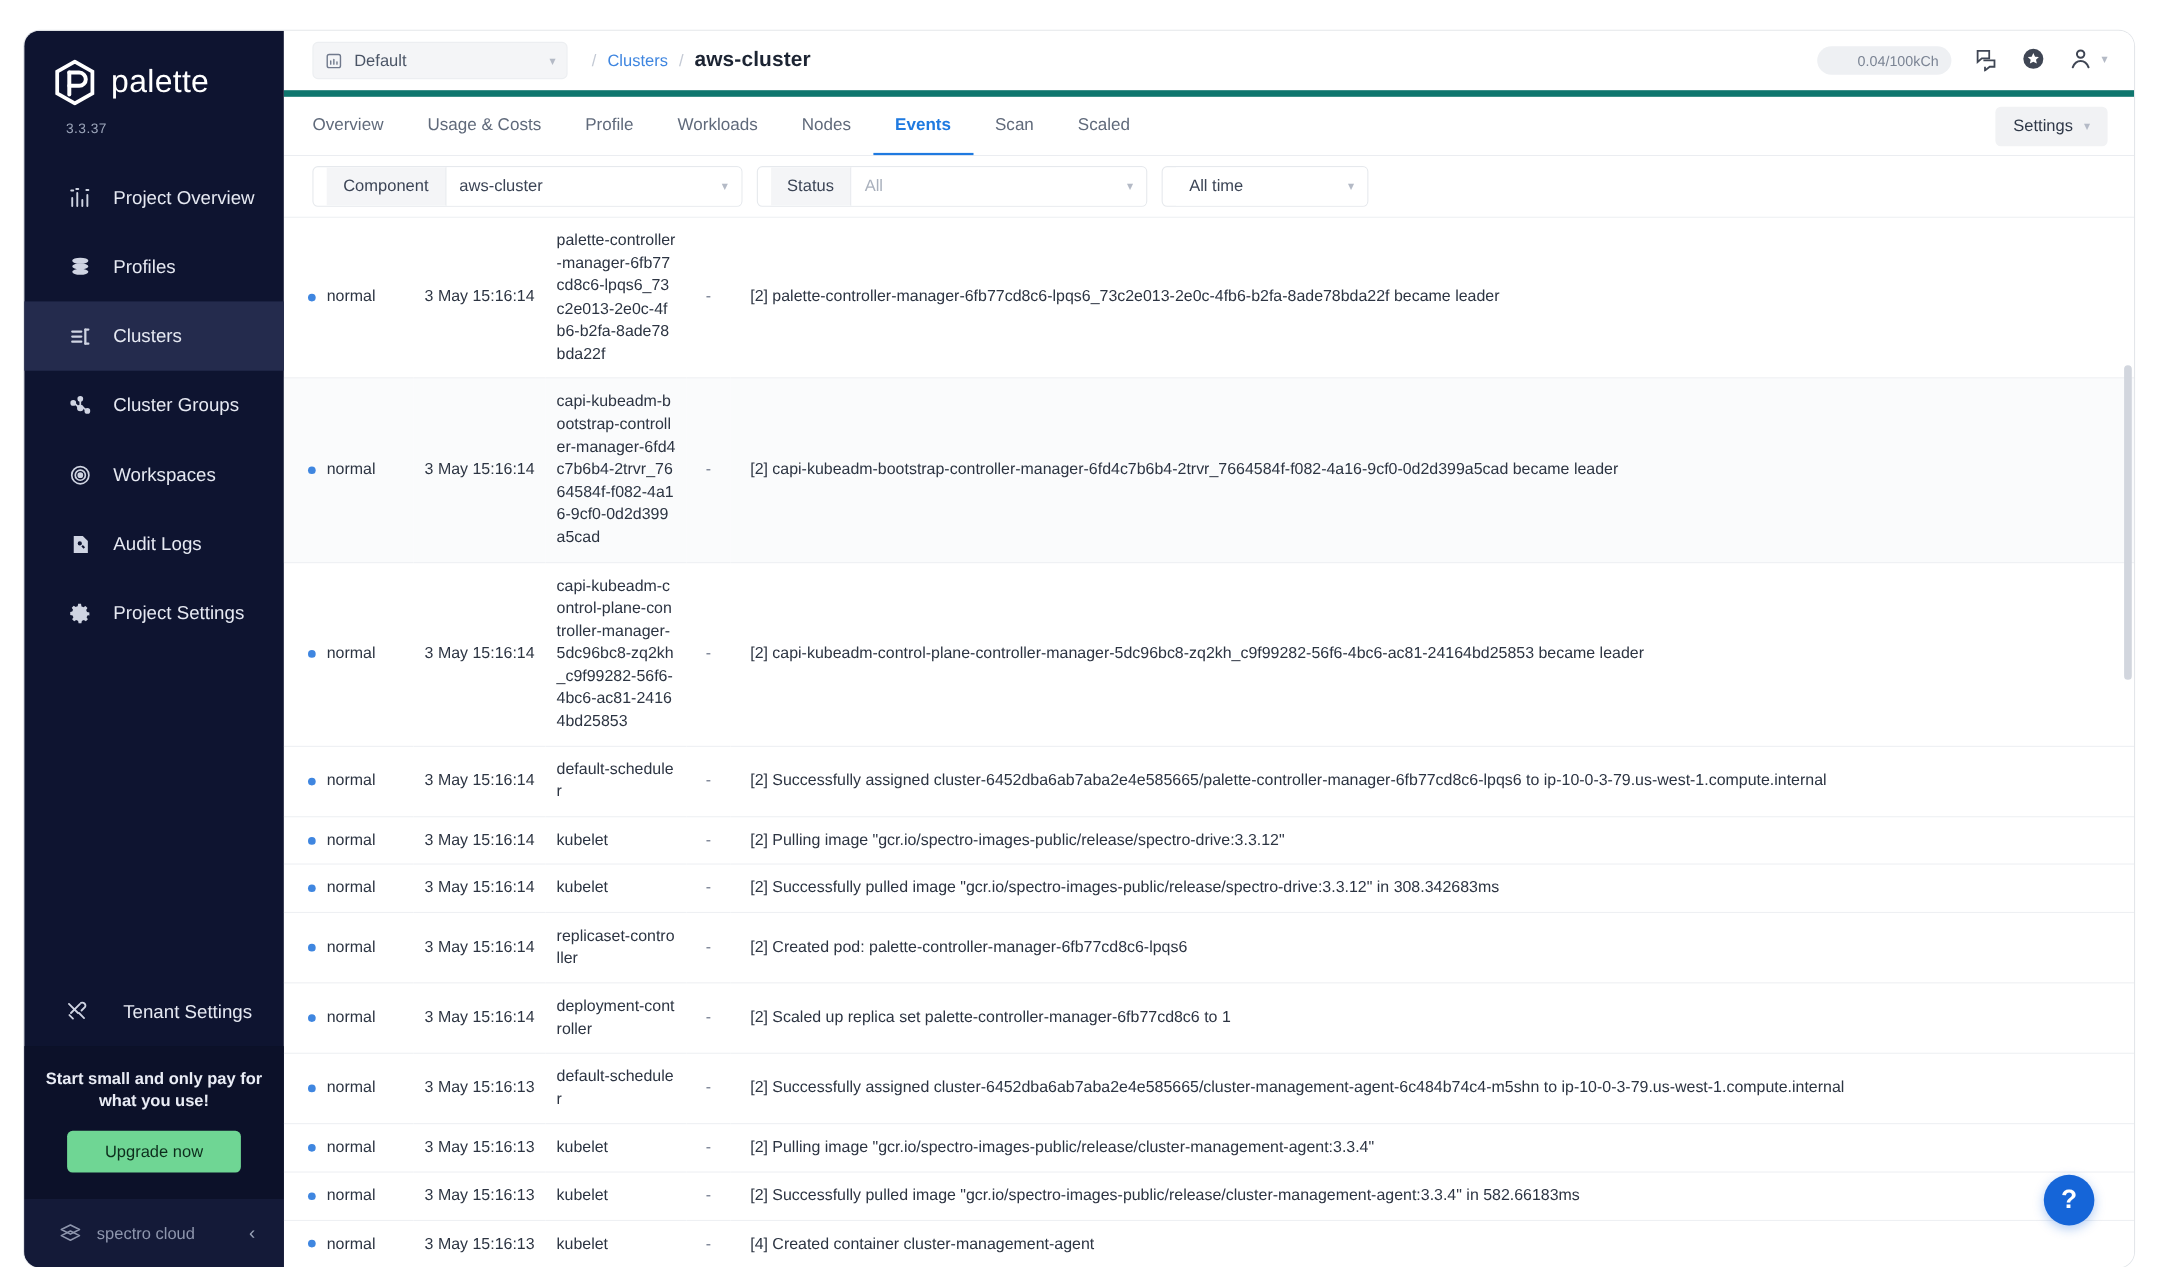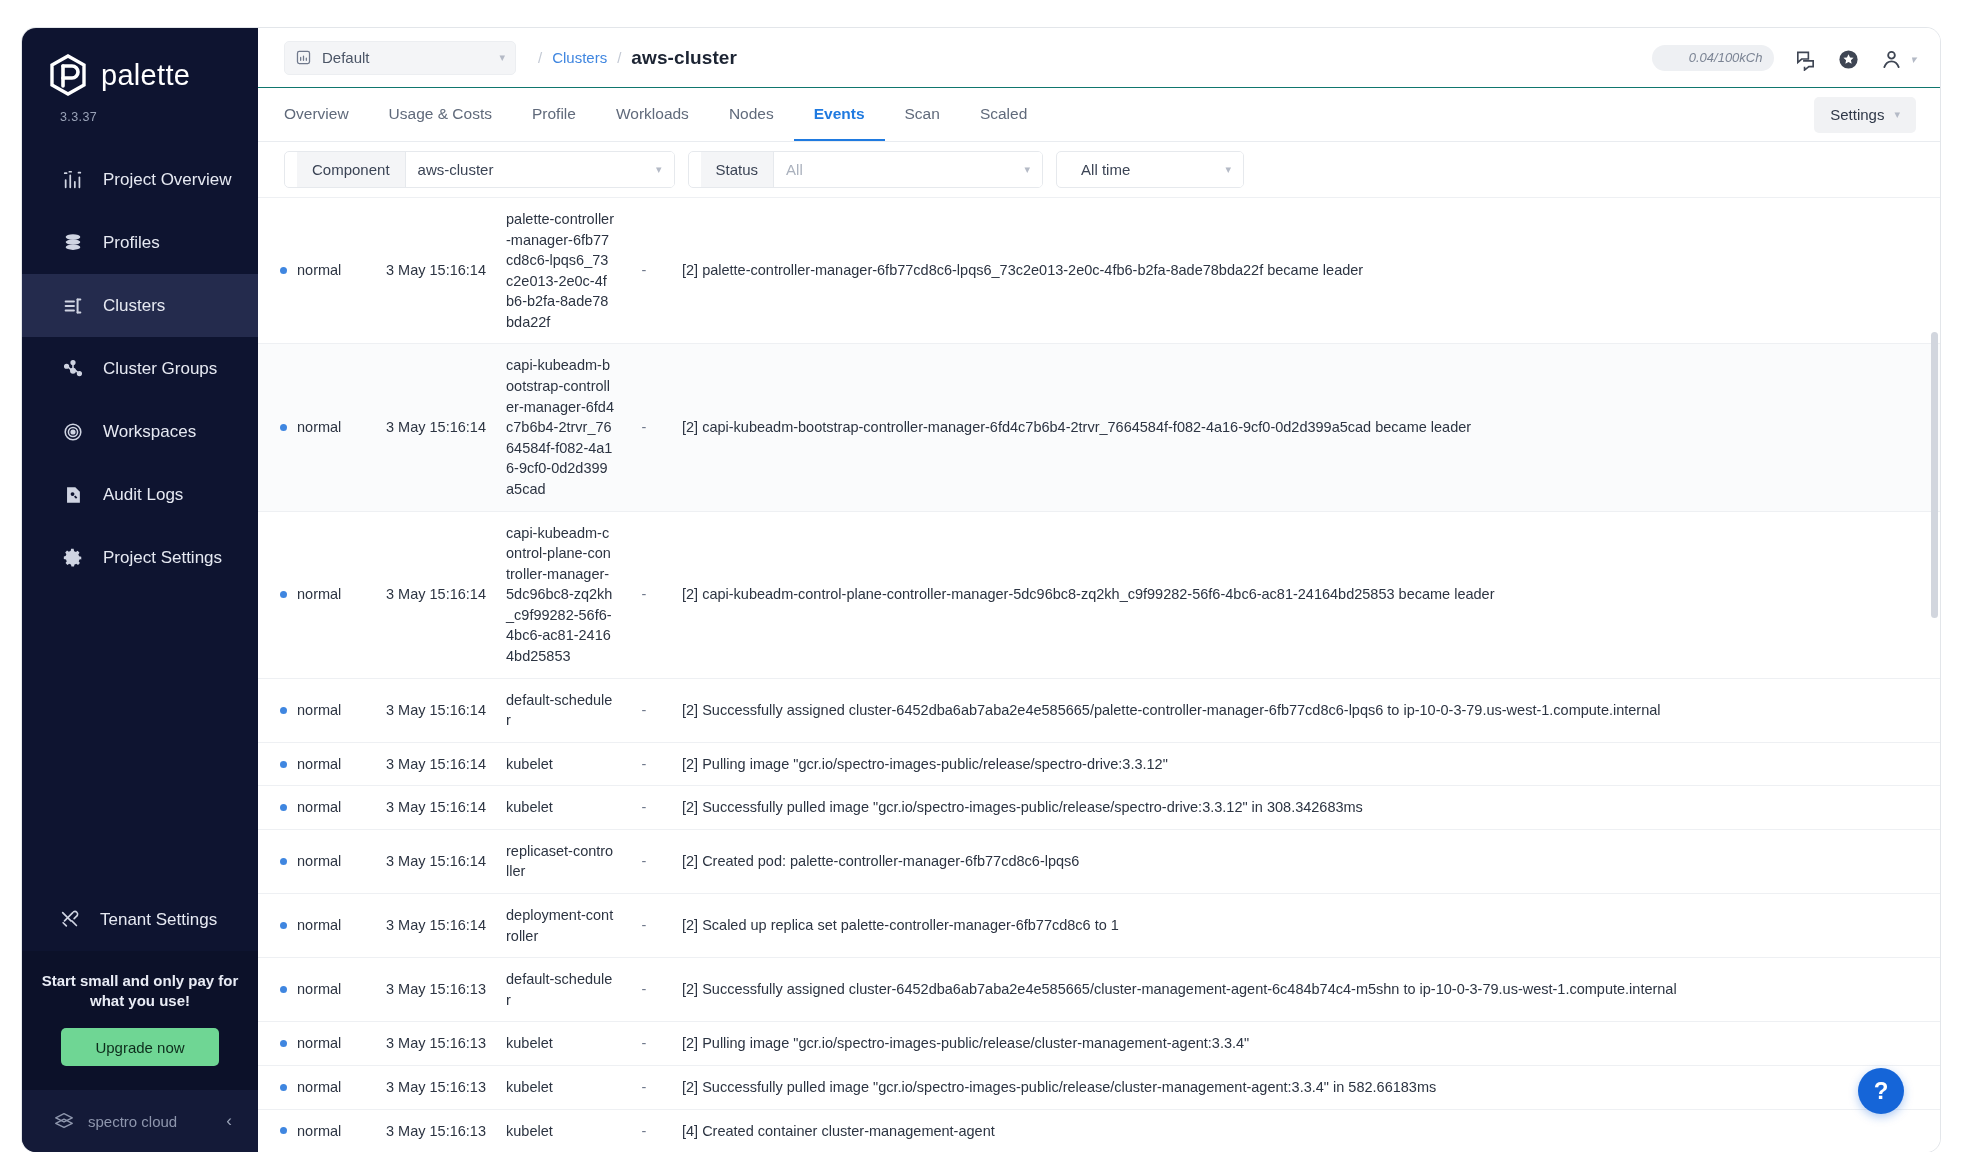--- a/index.html
+++ b/index.html
@@ -68,21 +68,21 @@
     flex: 0 0 23px;
     display: flex; align-items: center; justify-content: center;
     color: #cfd4e2;
   }
   .nav-icon svg { width: 22px; height: 22px; display: block; }
   .sidebar-spacer { flex: 1 1 auto; }
   .tenant {
     height: 62px;
     display: flex;
     align-items: center;
-    gap: 19px;
+    gap: 31px;
     padding-left: 36px;
     color: #e6e9f2;
     font-size: 17px;
     cursor: pointer;
   }
   .promo {
     background: #0c1129;
     padding: 20px 18px 24px;
     text-align: center;
   }
@@ -134,21 +134,21 @@
     min-width: 0;
   }
 
   
   .header {
     height: 60px;
     flex: 0 0 60px;
     display: flex;
     align-items: center;
     padding: 0 24px 0 26px;
-    border-bottom: 1px solid #0f766e;
+    border-bottom: 6px solid #0f766e;
   }
   .proj-select {
     width: 232px; height: 34px;
     background: #f4f5f7;
     border: 1px solid #eceef1;
     border-radius: 5px;
     display: flex;
     align-items: center;
     padding: 0 10px;
     gap: 10px;
@@ -163,23 +163,22 @@
     align-items: center;
     gap: 10px;
     margin-left: 22px;
   }
   .bc-sep { color: #c3c9d4; font-size: 15px; }
   .bc-link { color: #3f86e0; font-size: 15px; cursor: pointer; }
   .bc-current { color: #1c2433; font-size: 19px; font-weight: 700; letter-spacing: .1px; }
   .header-right {
     margin-left: auto;
     display: flex;
-    align-items: flex-end;
+    align-items: flex-start;
     gap: 20px;
-    font-style: italic;
   }
   .usage-pill {
     height: 26px;
     min-width: 122px;
     background: #eef0f3;
     border-radius: 13px;
     color: #7b8494;
     font-size: 13px;
     display: flex;
     align-items: center;

